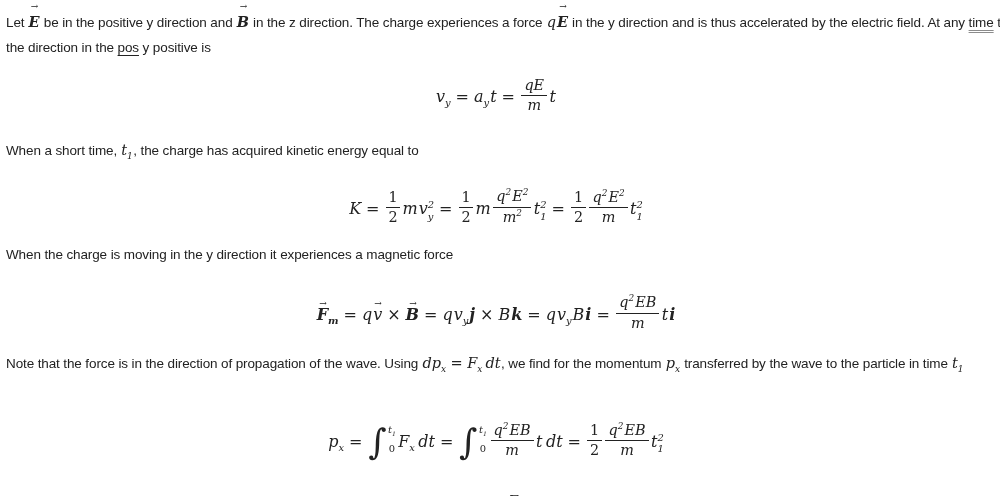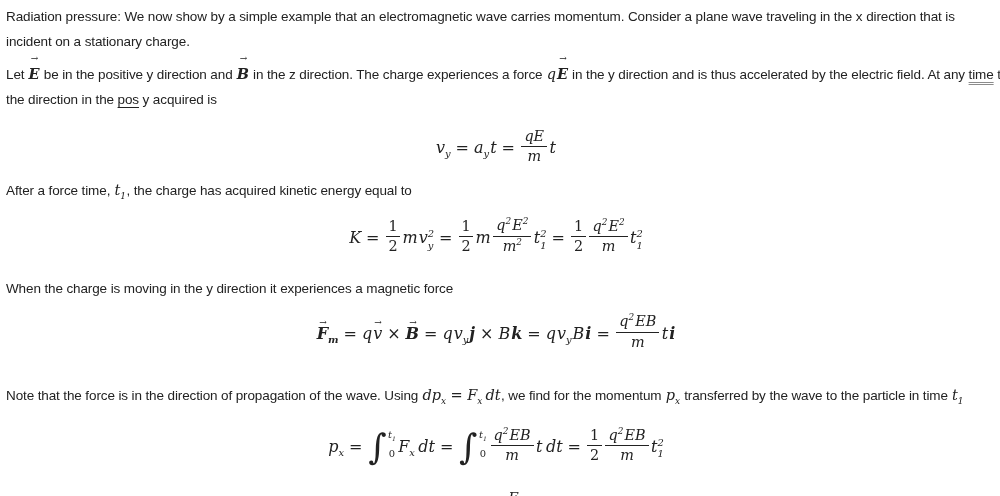--- a/index.html
+++ b/index.html
@@ -39,45 +39,41 @@
   .mn{font-style:normal;}
   .mb{font-weight:bold;}
   .mo{font-style:normal;margin:0 0.28em;}
   .msub,.msup{font-size:0.62em;}
   .stk{display:inline-flex;flex-direction:column;align-items:flex-start;
     font-size:0.62em;line-height:1.15;vertical-align:0.62em;}
   .stk span{display:block;}
   .vec{display:inline-block;position:relative;padding-top:5px;}
   .vec .arr{position:absolute;top:-2px;left:55%;transform:translateX(-50%);
     font-size:9px;font-style:normal;font-weight:normal;line-height:1;}
-  .mfrac{display:inline-block;vertical-align:-0.5em;text-align:center;margin:4px 0.12em;}
+  .mfrac{display:inline-block;vertical-align:-0.5em;text-align:center;margin:11px 0.12em;}
   .fn{display:block;font-size:0.9em;line-height:1.2;
     padding:0 0.18em 1px;border-bottom:1px solid currentColor;}
   .fd{display:block;font-size:0.9em;line-height:1.2;padding:1px 0.18em 0;}
   .mint{display:inline-flex;align-items:stretch;vertical-align:-0.42em;margin:0 0.08em;}
   .isign{font-size:2.2em;line-height:1;font-style:normal;}
   .ilim{display:inline-flex;flex-direction:column;justify-content:space-between;
     font-size:0.62em;line-height:1;padding:1px 0 5px 1px;}
   .sp{display:inline-block;}
 </style>
 </head>
 <body>
 
 <div class="doc" id="doc">
     <div class="para">
-      <div class="line"><span class="txt">Radiation pressure: We now show by a simple example that an electromagnetic wave carries momentum. Consider a plane wave traveling in the x direction that is</span></div>
-      <div class="line"><span class="txt">incident on a stationary charge.</span></div>
-    </div>
-    <div class="para">
       <div class="line"><span class="txt">Let </span><span class="mi mb"><span class="vec"><span class="arr">→</span><span class="base">E</span></span></span><span class="txt"> be in the positive y direction and </span><span class="mi mb"><span class="vec"><span class="arr">→</span><span class="base">B</span></span></span><span class="txt"> in the z direction. The charge experiences a force </span><span class="mi"><span class="base">q</span></span><span class="mi mb"><span class="vec"><span class="arr">→</span><span class="base">E</span></span></span><span class="txt"> in the y direction and is thus accelerated by the electric field. At any </span><span class="txt u-grammar">time</span><span class="txt"> t</span></div>
-      <div class="line"><span class="txt">the direction in the </span><span class="txt u-spell">pos</span><span class="txt"> y acquired is</span></div>
+      <div class="line"><span class="txt">the direction in the </span><span class="txt u-spell">pos</span><span class="txt"> y positive is</span></div>
     </div>
     <div class="equation"><span class="mi"><span class="base">v</span><sub class="msub">y</sub></span><span class="mo">=</span><span class="mi"><span class="base">a</span><sub class="msub">y</sub></span><span class="mi"><span class="base">t</span></span><span class="mo">=</span><span class="mfrac"><span class="fn"><span class="mi"><span class="base">qE</span></span></span><span class="fd"><span class="mi"><span class="base">m</span></span></span></span><span class="mi"><span class="base">t</span></span></div>
     <div class="para">
-      <div class="line"><span class="txt">After a force time, </span><span class="mi"><span class="base">t</span><sub class="msub">1</sub></span><span class="txt">, the charge has acquired kinetic energy equal to</span></div>
+      <div class="line"><span class="txt">When a short time, </span><span class="mi"><span class="base">t</span><sub class="msub">1</sub></span><span class="txt">, the charge has acquired kinetic energy equal to</span></div>
     </div>
     <div class="equation"><span class="mi"><span class="base">K</span></span><span class="mo">=</span><span class="mfrac"><span class="fn"><span class="mn"><span class="base">1</span></span></span><span class="fd"><span class="mn"><span class="base">2</span></span></span></span><span class="mi"><span class="base">m</span></span><span class="mi"><span class="base">v</span><span class="stk">
           <span class="stk-sup">2</span>
           <span class="stk-sub">y</span>
         </span></span><span class="mo">=</span><span class="mfrac"><span class="fn"><span class="mn"><span class="base">1</span></span></span><span class="fd"><span class="mn"><span class="base">2</span></span></span></span><span class="mi"><span class="base">m</span></span><span class="mfrac"><span class="fn"><span class="mi"><span class="base">q</span><sup class="msup">2</sup></span><span class="mi"><span class="base">E</span><sup class="msup">2</sup></span></span><span class="fd"><span class="mi"><span class="base">m</span><sup class="msup">2</sup></span></span></span><span class="mi"><span class="base">t</span><span class="stk">
           <span class="stk-sup">2</span>
           <span class="stk-sub">1</span>
         </span></span><span class="mo">=</span><span class="mfrac"><span class="fn"><span class="mn"><span class="base">1</span></span></span><span class="fd"><span class="mn"><span class="base">2</span></span></span></span><span class="mfrac"><span class="fn"><span class="mi"><span class="base">q</span><sup class="msup">2</sup></span><span class="mi"><span class="base">E</span><sup class="msup">2</sup></span></span><span class="fd"><span class="mi"><span class="base">m</span></span></span></span><span class="mi"><span class="base">t</span><span class="stk">
           <span class="stk-sup">2</span>
           <span class="stk-sub">1</span>

